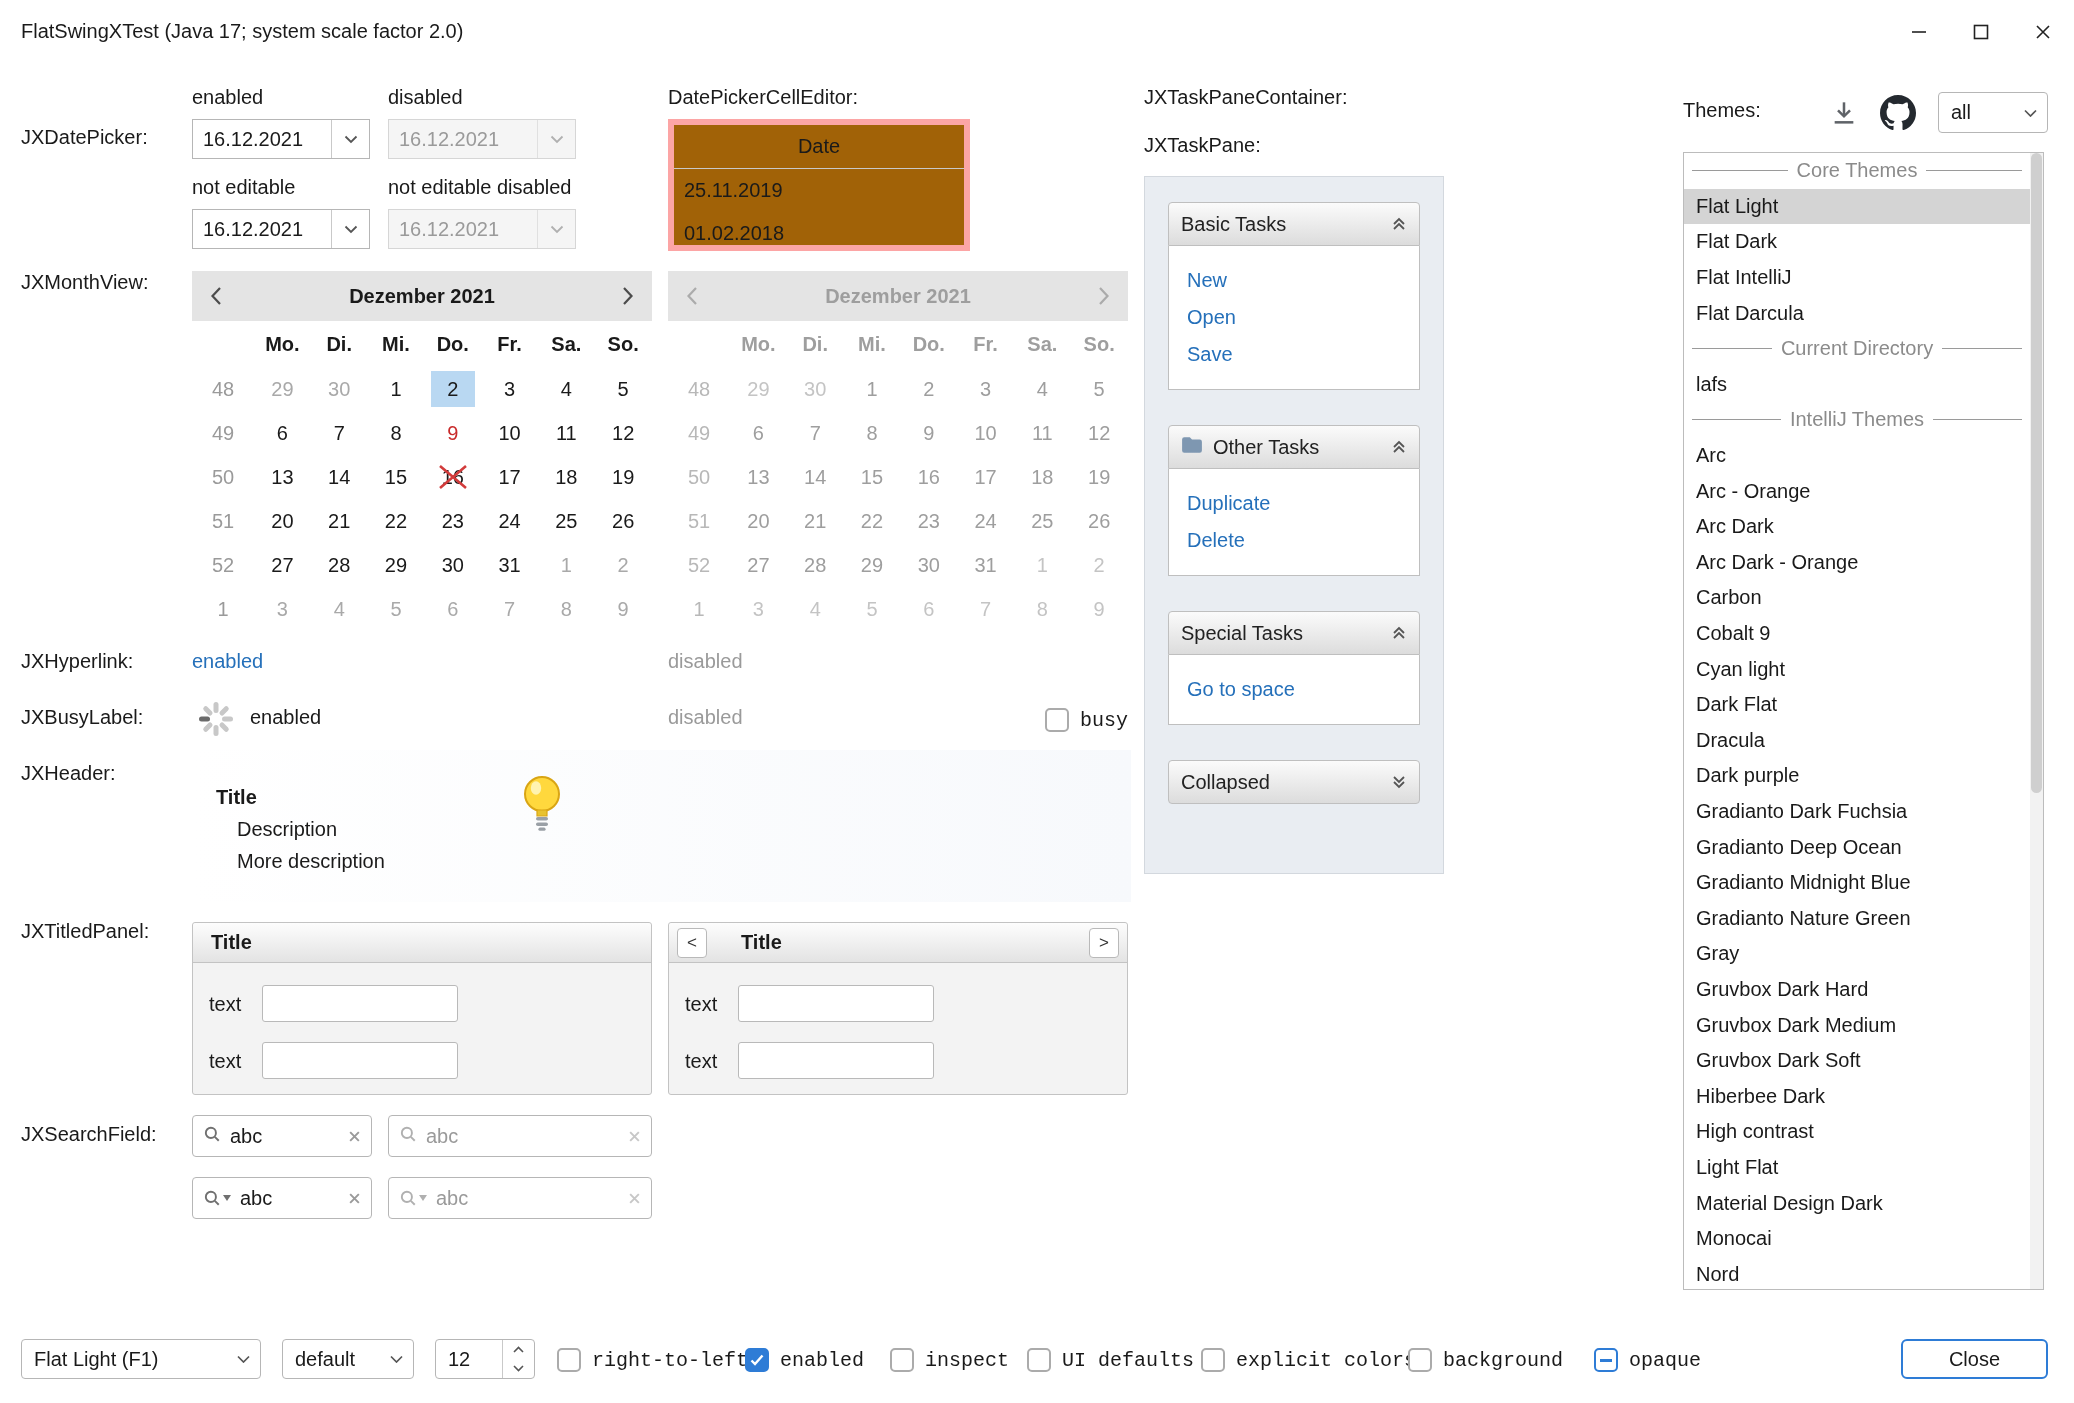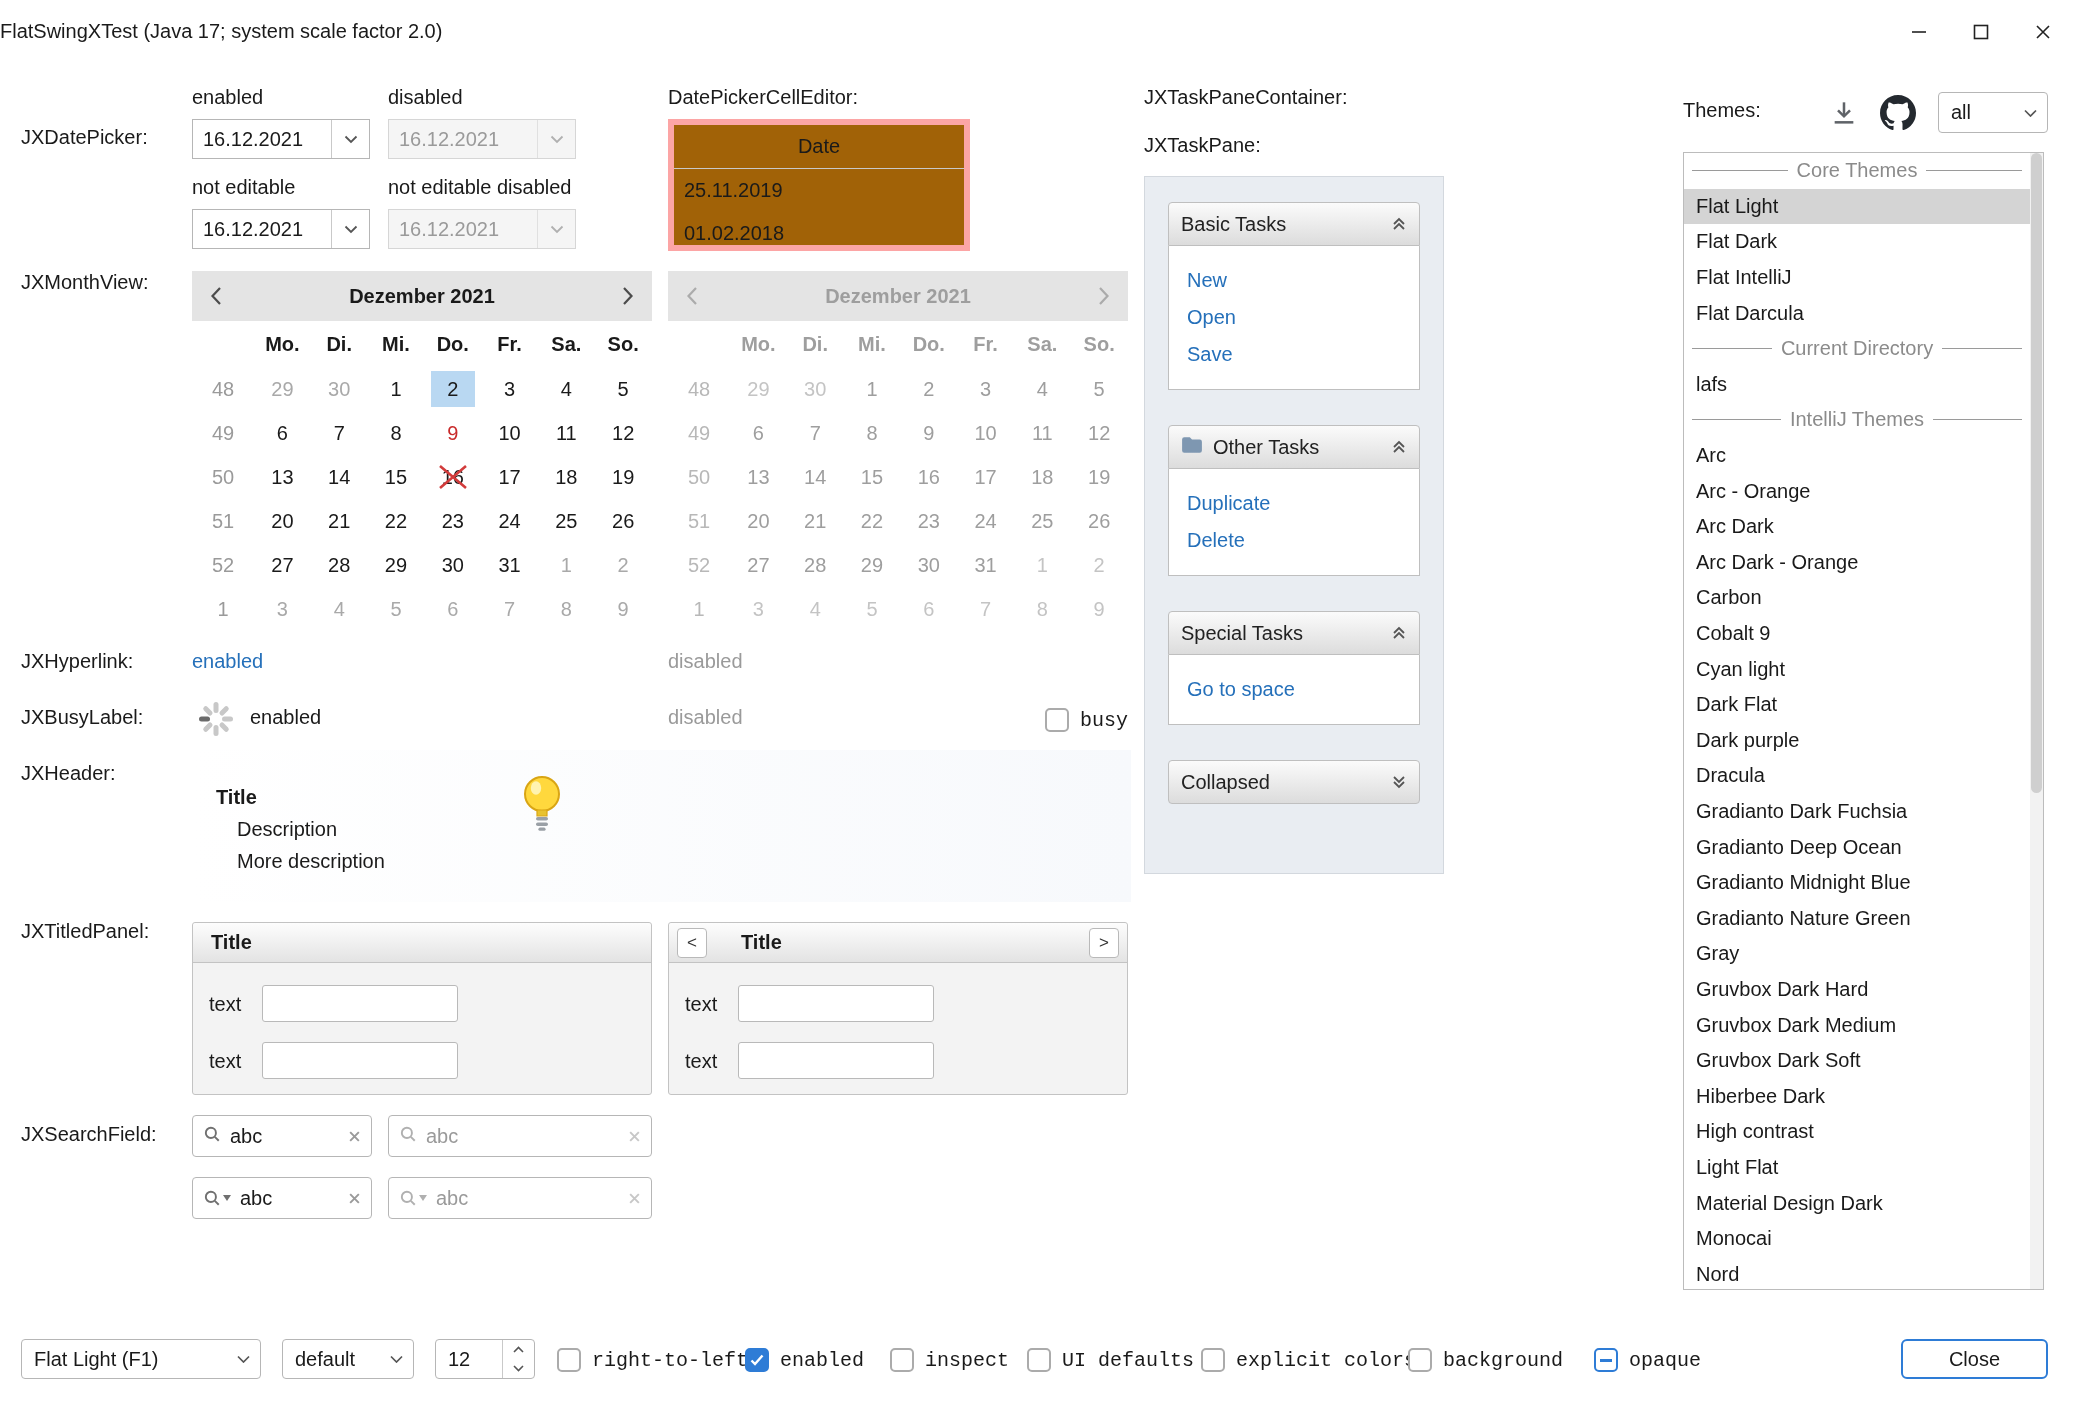--- a/index.html
+++ b/index.html
@@ -5,21 +5,21 @@
   * { box-sizing: border-box; margin: 0; padding: 0; }
   html,body { background:#777; }
   .window {
     position: relative; width: 2074px; height: 1403px; background: #fff;
     font-family: "Liberation Sans", sans-serif; font-size: 20px; color: #1a1a1a;
     overflow: hidden;
   }
   .abs { position: absolute; }
 
   
-  .titlebar { position:absolute; left:0; top:0; width:100%; height:63px; display:flex; align-items:center; background:#fff; }
+  .titlebar { position:absolute; left:0; top:0; width:100%; height:63px; display:flex; align-items:center; padding-left:21px; background:#fff; }
   .win-controls { position:absolute; right:0; top:0; height:63px; display:flex; }
   .win-btn { width:62px; height:63px; display:flex; align-items:center; justify-content:center; }
 
   .rowlbl { position:absolute; left:21px; white-space:nowrap; }
   .cap { position:absolute; white-space:nowrap; }
 
   
   .dp { position:absolute; display:flex; align-items:stretch; background:#fff; border:1px solid #b6b6b6; border-radius:0; overflow:hidden; }
   .dp .val { flex:1; display:flex; align-items:center; padding-left:10px; }
   .dp .btn { width:38px; display:flex; align-items:center; justify-content:center; border-left:1px solid #c9c9c9; background:#fff; }
@@ -730,22 +730,22 @@
           <span class="ln"></span>
         </div>
         <div class="titem">Arc</div>
         <div class="titem">Arc - Orange</div>
         <div class="titem">Arc Dark</div>
         <div class="titem">Arc Dark - Orange</div>
         <div class="titem">Carbon</div>
         <div class="titem">Cobalt 9</div>
         <div class="titem">Cyan light</div>
         <div class="titem">Dark Flat</div>
+        <div class="titem">Dracula</div>
         <div class="titem">Dark purple</div>
-        <div class="titem">Dracula</div>
         <div class="titem">Gradianto Dark Fuchsia</div>
         <div class="titem">Gradianto Deep Ocean</div>
         <div class="titem">Gradianto Midnight Blue</div>
         <div class="titem">Gradianto Nature Green</div>
         <div class="titem">Gray</div>
         <div class="titem">Gruvbox Dark Hard</div>
         <div class="titem">Gruvbox Dark Medium</div>
         <div class="titem">Gruvbox Dark Soft</div>
         <div class="titem">Hiberbee Dark</div>
         <div class="titem">High contrast</div>

